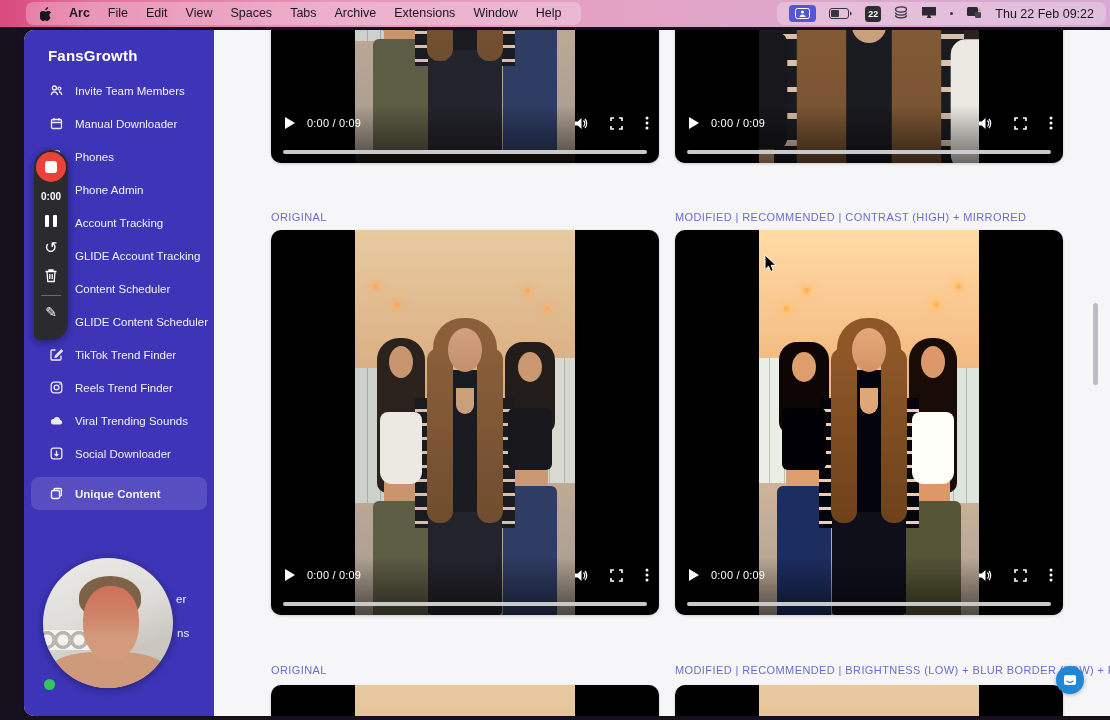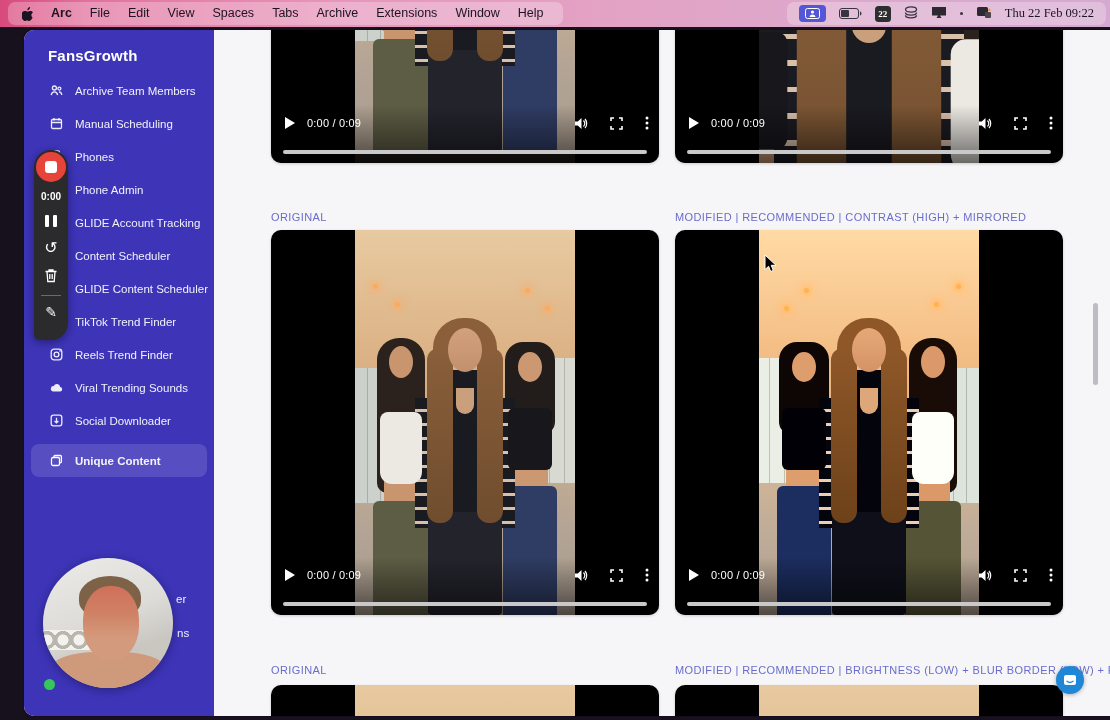--- a/index.html
+++ b/index.html
@@ -12,33 +12,33 @@
   }
 
   
   .menubar {
     position:absolute; left:0; top:0; width:1110px; height:27px;
     background:linear-gradient(90deg,#d9497c 0%,#e2729f 8%,#e795ba 30%,#e3a2c4 55%,#dca9cd 78%,#d6a9d2 100%);
     display:flex; align-items:center; z-index:200;
   }
   .menubar .left-pill {
     display:flex; align-items:center; gap:0;
-    margin-left:8px; height:23px; padding:0 10px;
+    margin-left:26px; height:23px; padding:0 10px;
     background:rgba(255,255,255,0.26); border-radius:7px;
   }
   .menu-item {
     font-size:12.5px; color:#1c1420; padding:0 9px; line-height:23px;
     white-space:nowrap;
   }
   .menu-item.app { font-weight:700; }
   .apple-icon { display:flex; align-items:center; padding:0 8px 0 4px; }
   .right-pill {
     position:absolute; right:4px; top:2px; height:23px;
     display:flex; align-items:center; gap:13px; padding:0 12px;
-    background:rgba(255,255,255,0.26); border-radius:7px;font-family:Liberation Serif, serif;
+    background:rgba(255,255,255,0.26); border-radius:7px;
   }
   .rec-indicator {
     width:27px; height:17px; background:#5456d6; border-radius:4px;
     display:flex; align-items:center; justify-content:center;
   }
   .badge22 {
     width:16px; height:16px; background:#2e2e30; color:#fff; border-radius:3.5px;
     font-size:9px; font-weight:700; display:flex; align-items:center; justify-content:center;
   }
   .mb-dot { width:3px; height:3px; border-radius:50%; background:#3a3340; }
@@ -273,49 +273,57 @@
 
       <div class="nav-item">
         <span class="nicon">
             <svg viewBox="0 0 15 15" width="15" height="15" fill="none" stroke="rgba(255,255,255,.9)" stroke-width="1.3">
               <circle cx="5.4" cy="5" r="2"></circle>
               <circle cx="10.4" cy="5.6" r="1.5"></circle>
               <path d="M2.2 12.2c.3-2.2 1.7-3.4 3.2-3.4s2.9 1.2 3.2 3.4"></path>
               <path d="M10 8.8c1.5.1 2.6 1.3 2.8 3.2"></path>
             </svg>
           </span>
-        <span>Archive Team Members</span>
+        <span>Invite Team Members</span>
       </div>
       <div class="nav-item">
         <span class="nicon">
             <svg viewBox="0 0 15 15" width="15" height="15" fill="none" stroke="rgba(255,255,255,.9)" stroke-width="1.3">
               <rect x="2.5" y="3.5" width="10" height="9" rx="1.2"></rect>
               <path d="M2.5 6.5h10M5 2v2.5M10 2v2.5"></path>
             </svg>
           </span>
-        <span>Manual Scheduling</span>
+        <span>Manual Downloader</span>
       </div>
       <div class="nav-item">
         <span class="nicon">
             <svg viewBox="0 0 15 15" width="15" height="15" fill="none" stroke="rgba(255,255,255,.9)" stroke-width="1.3">
               <rect x="4.5" y="1.8" width="6" height="11.4" rx="1.3"></rect>
               <path d="M6.5 11.3h2"></path>
             </svg>
           </span>
         <span>Phones</span>
       </div>
       <div class="nav-item">
         <span class="nicon">
             <svg viewBox="0 0 15 15" width="15" height="15" fill="none" stroke="rgba(255,255,255,.9)" stroke-width="1.3">
               <rect x="4.5" y="1.8" width="6" height="11.4" rx="1.3"></rect>
               <circle cx="7.5" cy="6" r="1.3"></circle>
               <path d="M5.8 10c.4-1 1-1.5 1.7-1.5s1.3.5 1.7 1.5"></path>
             </svg>
           </span>
         <span>Phone Admin</span>
+      </div>
+      <div class="nav-item">
+        <span class="nicon">
+            <svg viewBox="0 0 15 15" width="15" height="15" fill="none" stroke="rgba(255,255,255,.9)" stroke-width="1.3">
+              <path d="M2.5 12.5h10M3 10l3-3 2.5 2 3.5-4.5"></path>
+            </svg>
+          </span>
+        <span>Account Tracking</span>
       </div>
       <div class="nav-item">
         <span class="nicon">
             <svg viewBox="0 0 15 15" width="15" height="15" fill="none" stroke="rgba(255,255,255,.9)" stroke-width="1.3">
               <path d="M2.5 12.5h10M3 9.5l2.5-2 2.5 1.5 4-5"></path>
               <circle cx="11.5" cy="4.5" r="1.2"></circle>
             </svg>
           </span>
         <span>GLIDE Account Tracking</span>
       </div>

